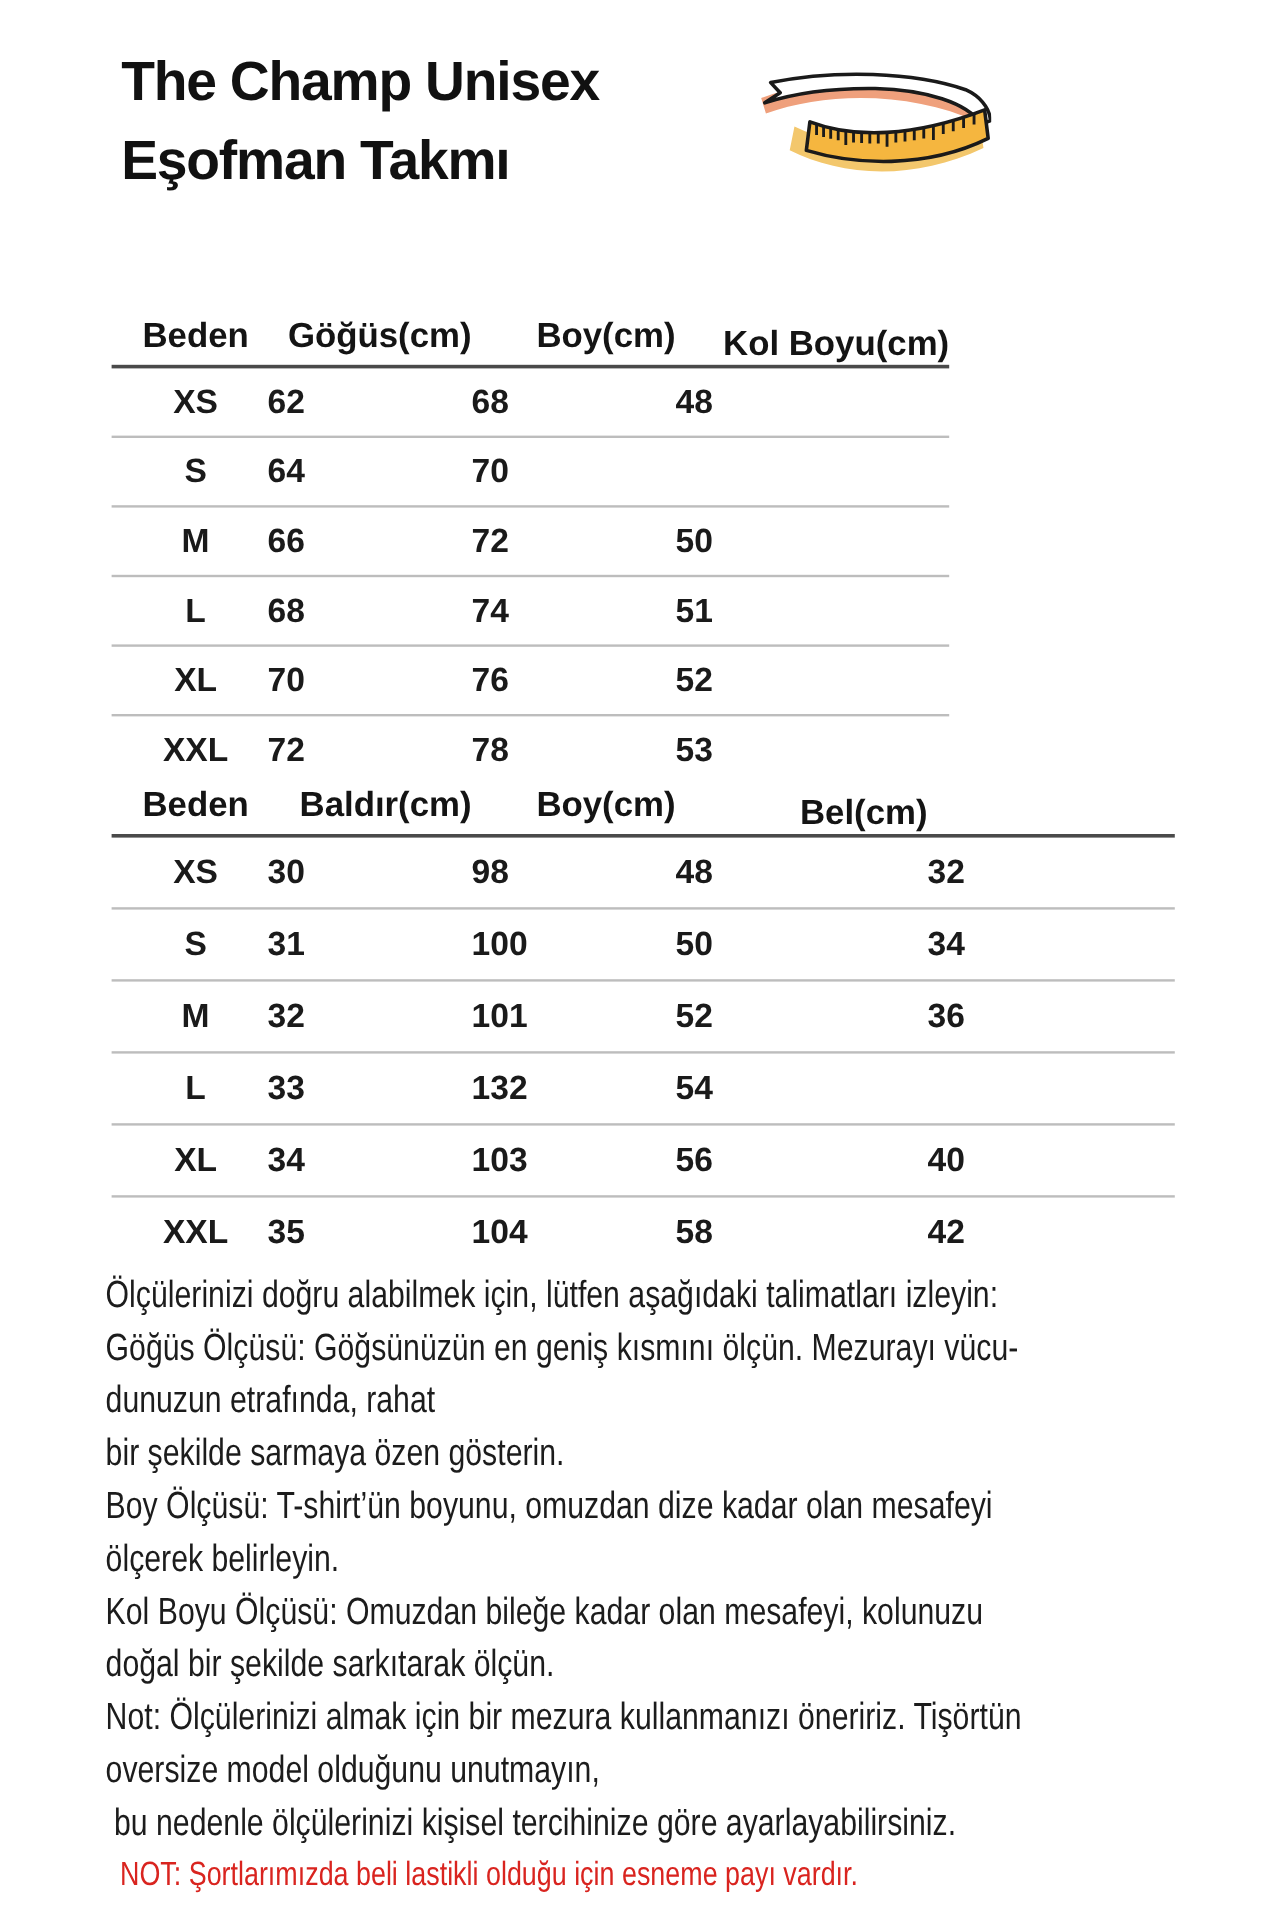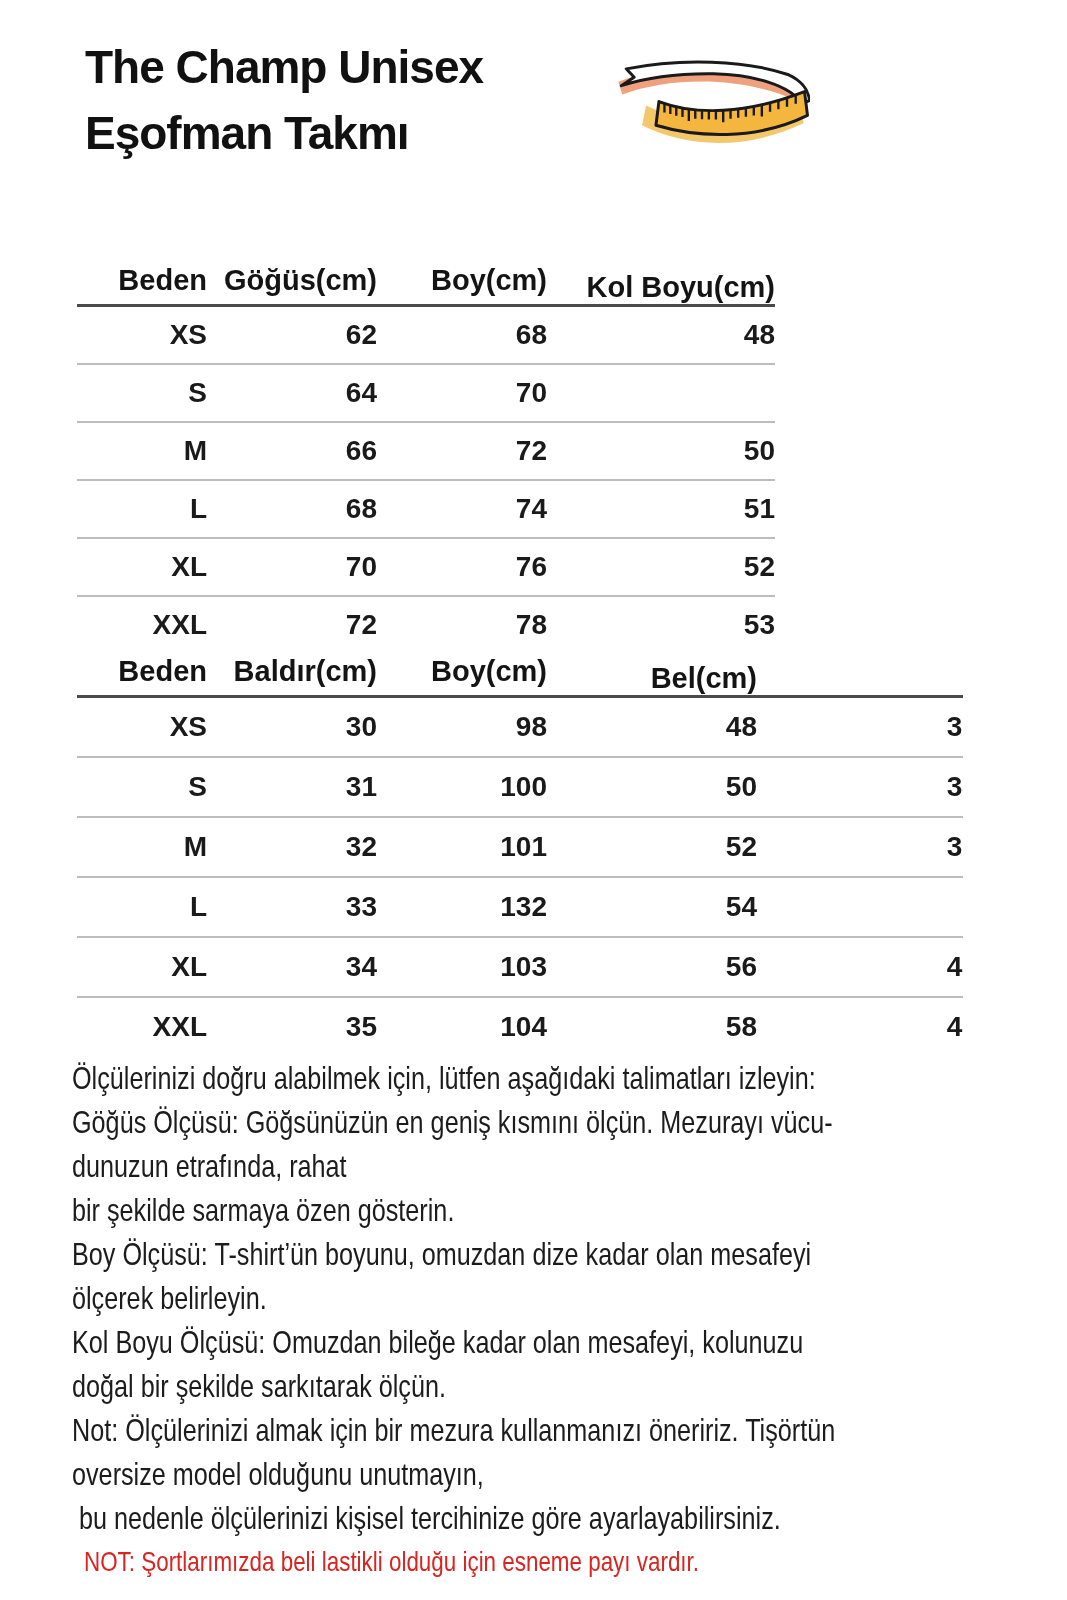--- a/index.html
+++ b/index.html
@@ -1,19 +1,20 @@
 <!DOCTYPE html>
 <html><head>
 <meta charset="utf-8">
 <style>
   html,body { margin:0; padding:0; background:#ffffff; }
   .page {
     position:relative; width:963px; height:1600px; background:#ffffff;
     overflow:hidden; font-family:"Liberation Sans","DejaVu Sans",sans-serif;
     color:#161616;
+    margin-left:16px;
   }
   
   .title {
     position:absolute; left:85px; top:34px;
     font-size:46px; line-height:66px; font-weight:bold; letter-spacing:-1px;
     color:#111;
   }
   
   .tape { position:absolute; left:596px; top:52px; width:214px; height:104px; }
   
@@ -25,22 +26,22 @@
   .table-2 .t-head { height:50px; }
   .table-1 .t-head, .table-1 .tr { grid-template-columns:130px 170px 170px 228px; }
   .table-2 .t-head, .table-2 .tr { grid-template-columns:130px 170px 170px 210px 221px; }
   .tr { display:grid; align-items:center; height:56px; border-bottom:2px solid #bdbdbd; }
   .table-2 .tr { height:58px; }
   .t-body .tr:last-child { border-bottom:none; }
   .th {
     font-size:29px; font-weight:bold; text-align:right;
     align-self:end; padding-bottom:7px; white-space:nowrap; color:#141414;
   }
-  .td { font-size:28px; font-weight:bold; text-align:right; color:#1a1a1a; }
-  .th:first-child, .td:first-child { text-align:right; padding-left:10px; }
+  .td { font-size:28px; font-weight:bold; text-align:left; color:#1a1a1a; }
+  .th:first-child, .td:first-child { text-align:center; padding-left:10px; }
   .table-1 .t-head .th:nth-child(4) { position:relative; top:7px; }
   .table-2 .t-head .th:nth-child(4) { position:relative; top:7px; }
   .table-2 .t-head .th:nth-child(5) { position:relative; top:15px; }
   
   .instructions {
     position:absolute; left:72px; top:1056px; width:1250px;
     transform:scaleX(0.8); transform-origin:0 0;
     font-size:31.5px; line-height:44px; color:#1c1c1c;
   }
   .text-line { white-space:pre; }

